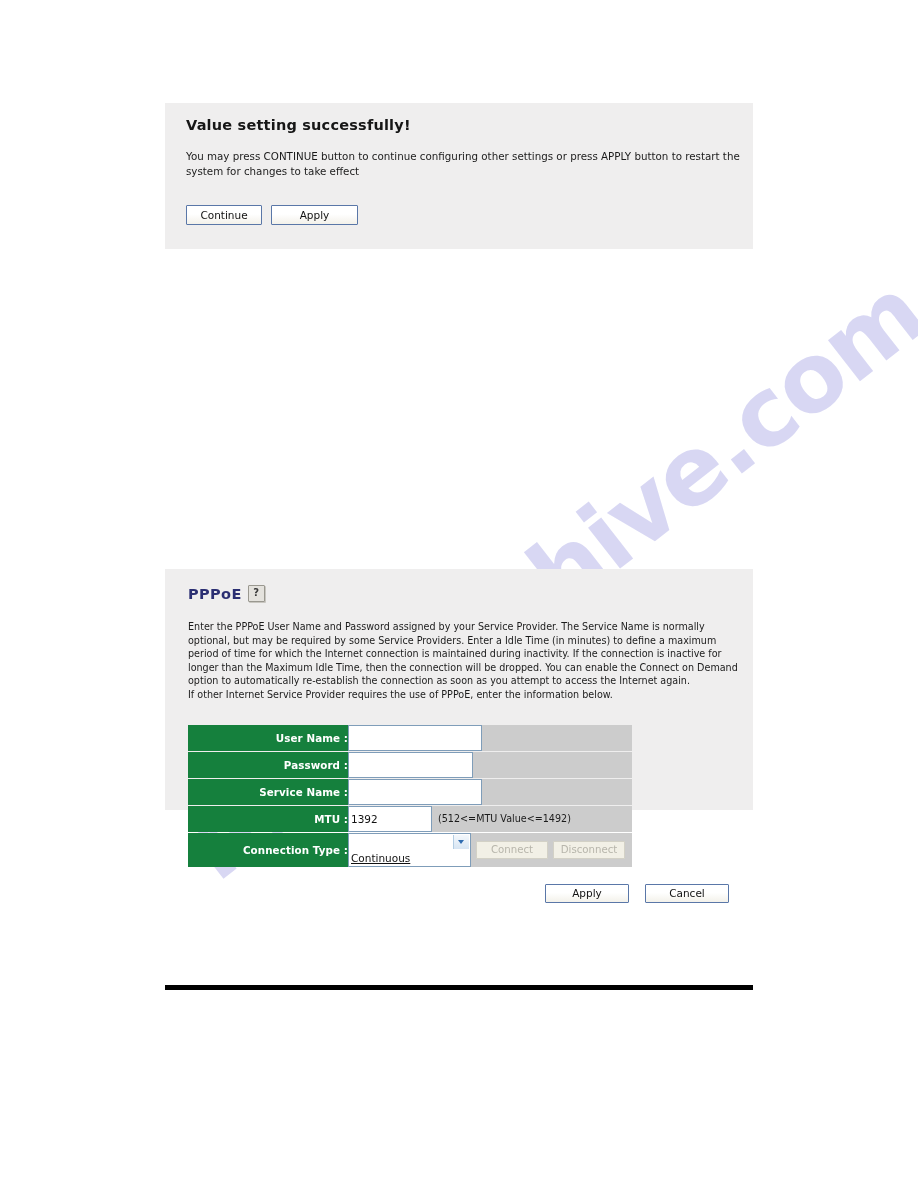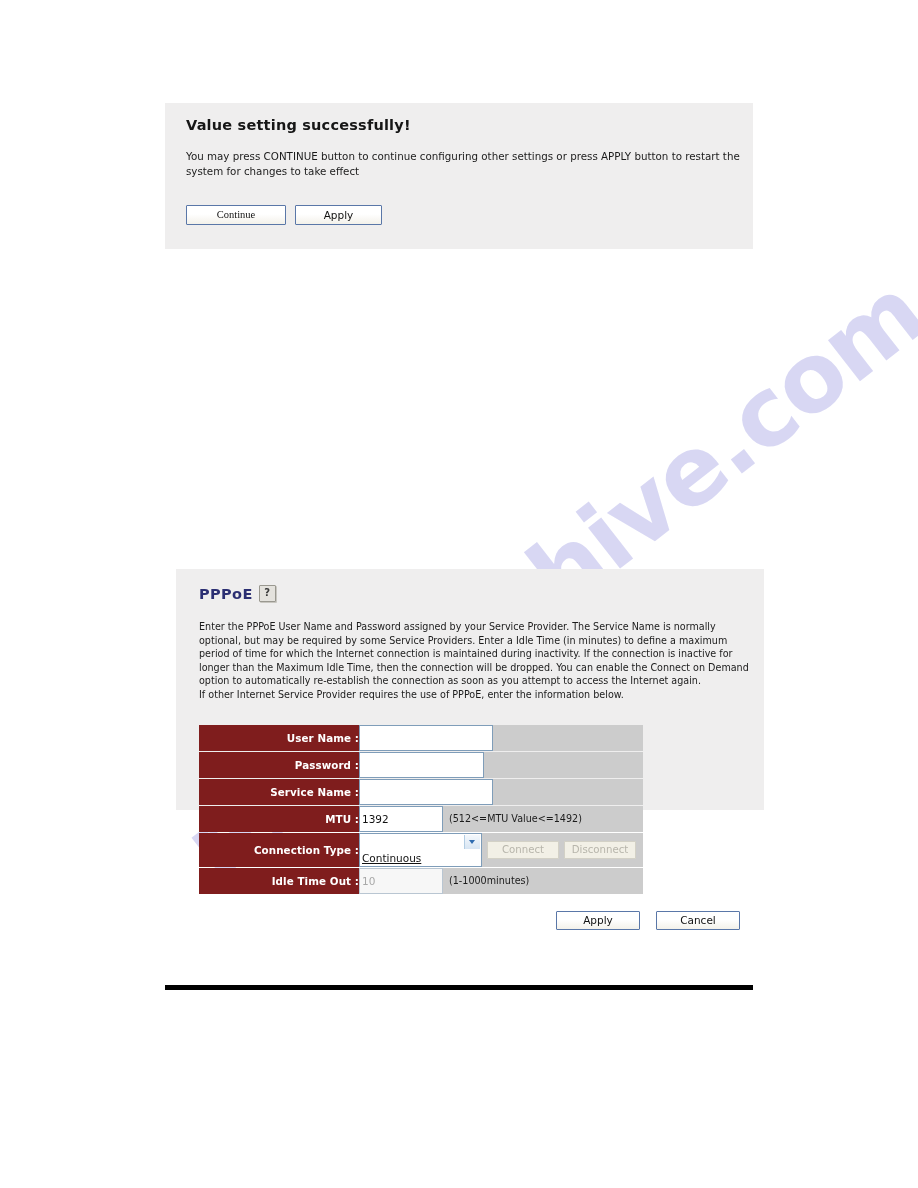--- a/index.html
+++ b/index.html
@@ -89,37 +89,37 @@
     font-family: "DejaVu Sans", sans-serif;
     font-size: 10.5px;
     color: #111111;
     text-align: center;
     cursor: pointer;
     padding: 0;
     line-height: 18px;
     height: 20px;
     border-radius: 1px;
   }
-  .btn.wide   { width: 100px; font-family: Liberation Serif, serif; }
+  .btn.wide   { width: 76px; }
   .btn.narrow { width: 87px; }
   .btn.disabled {
     border: 1px solid #d3d1c6;
     background: #f2f0e6;
     color: #b7b5ab;
     cursor: default;
   }
   .btn.footer-btn {
     width: 84px;
     height: 19px;
     line-height: 17px;
   }
 
   
   #pppoe-panel {
-    left: 176px;
+    left: 165px;
     top: 569px;
     width: 588px;
     height: 241px;
     padding: 14px 14px 0 14px;
   }
   #pppoe-head {
     display: flex;
     align-items: center;
     gap: 6px;
     margin: 2px 0 0 9px;
@@ -164,21 +164,21 @@
     border-spacing: 0 1px;
     table-layout: fixed;
   }
   #pppoe-table td {
     padding: 0;
     height: 20px;
     vertical-align: middle;
   }
   td.lbl {
     width: 160px;
-    background: #7f1d1d;
+    background: #15803d;
     color: #ffffff;
     font-family: "DejaVu Sans", sans-serif;
     font-size: 10.3px;
     font-weight: 700;
     text-align: right;
     padding-right: 6px;
     letter-spacing: .1px;
   }
   td.val {
     background: #cccccc;
@@ -333,26 +333,20 @@
         <td class="val">
           <input class="tinput w-mtu" type="text" value="1392" style=""><span class="hint">(512&lt;=MTU Value&lt;=1492)</span>
         </td>
       </tr>
       <tr>
         <td class="lbl">Connection Type :</td>
         <td class="val">
           <span class="tselect"><span>Continuous</span><span class="arrowbox"></span></span><button class="btn disabled inline-btn">Connect</button><button class="btn disabled inline-btn">Disconnect</button>
         </td>
       </tr>
-      <tr>
-        <td class="lbl">Idle Time Out :</td>
-        <td class="val">
-          <input class="tinput w-idle" type="text" value="10" style=""><span class="hint">(1-1000minutes)</span>
-        </td>
-      </tr>
     </tbody>
   </table>
 
   <div id="pppoe-footer">
     <button class="btn footer-btn">Apply</button>
     <button class="btn footer-btn">Cancel</button>
   </div>
 </div>
 
 <div id="bottom-rule"></div>

